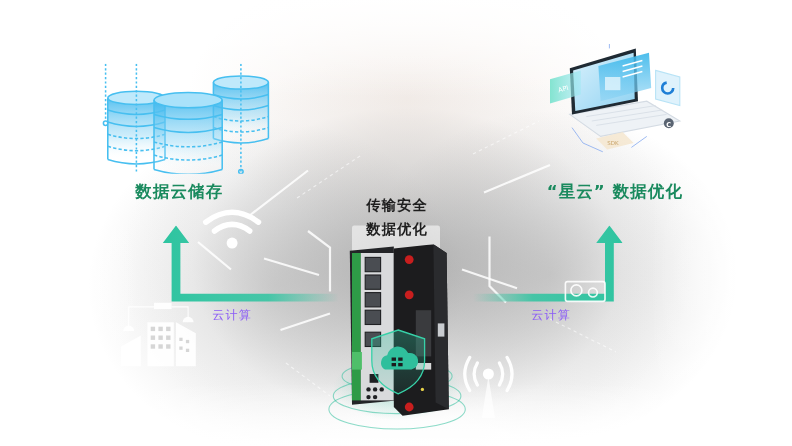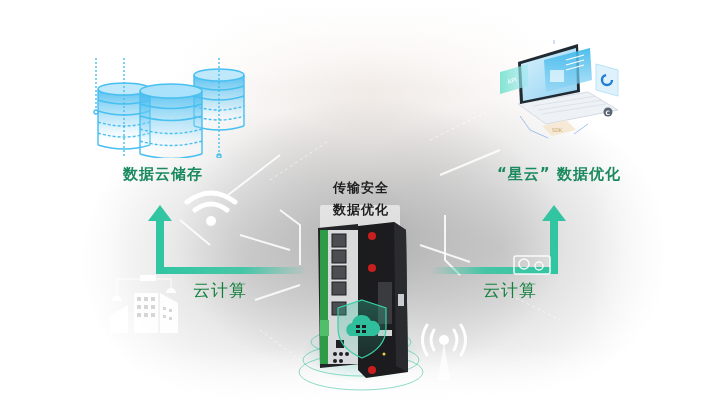--- a/index.html
+++ b/index.html
@@ -23,21 +23,21 @@
     background:
       linear-gradient(to bottom, rgba(255,255,255,0.95) 0%, rgba(255,255,255,0) 22%),
       linear-gradient(to right, rgba(255,255,255,0.9) 0%, rgba(255,255,255,0) 18%, rgba(255,255,255,0) 82%, rgba(255,255,255,0.95) 100%),
       linear-gradient(to top, rgba(255,255,255,0.95) 0%, rgba(255,255,255,0) 14%);
   }
   .label-green {
     position: absolute; color: #1a8a5e; font-weight: bold; font-size: 15px; letter-spacing: 1px;
     white-space: nowrap;
   }
   .label-dark {
-    position: absolute; color: #15803d; font-size: 17px; letter-spacing: 1px; white-space: nowrap;
+    position: absolute; color: #8b5cf6; font-size: 11px; letter-spacing: 1px; white-space: nowrap;
   }
   .label-center {
     position: absolute; color: #1e1e1e; font-size: 13px; font-weight: bold; letter-spacing: 1px;
     white-space: nowrap; line-height: 24px;
   }
   .icon { position: absolute; }
 </style>
 </head>
 <body>
 

